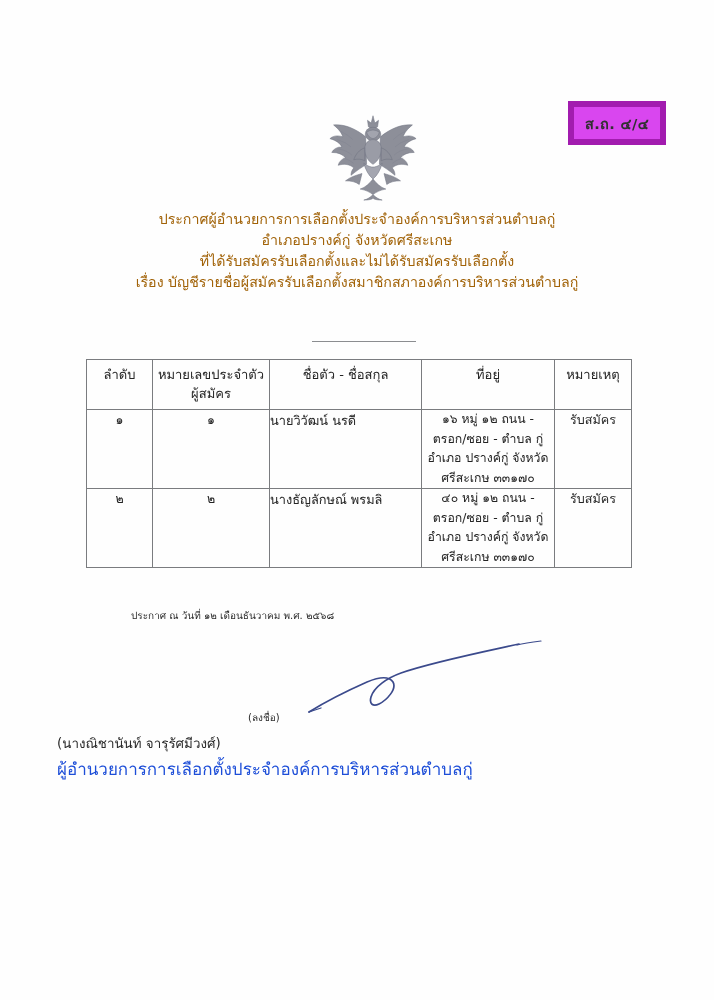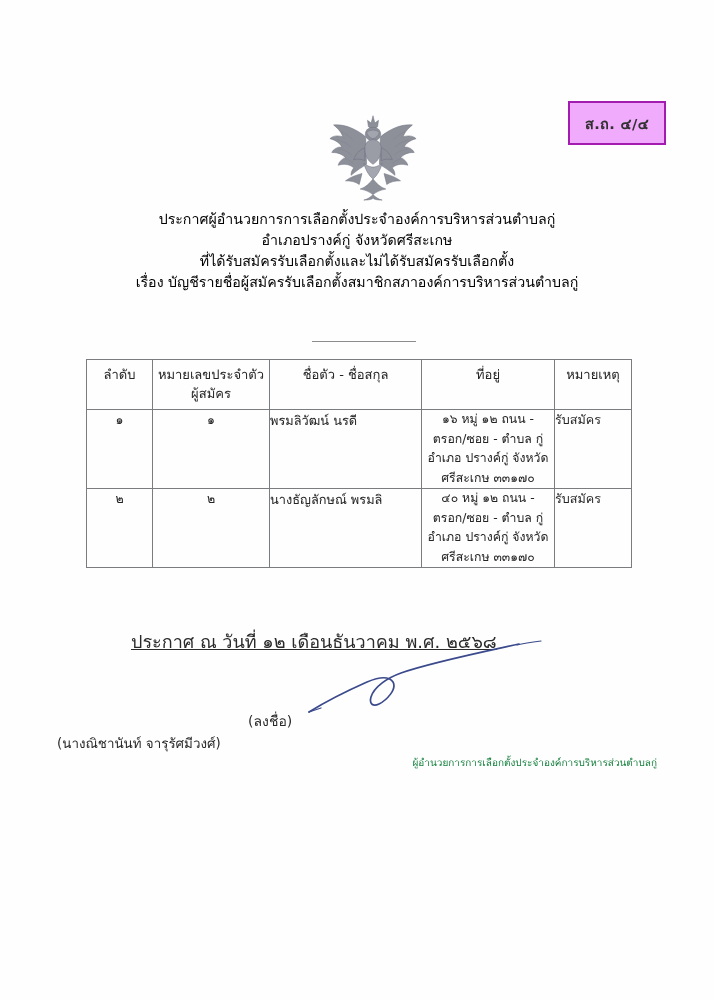--- a/index.html
+++ b/index.html
@@ -25,25 +25,25 @@
     background: #fefefe;
   }
 
   
   .form-code-box {
     position: absolute;
     left: 568px;
     top: 101px;
     width: 98px;
     height: 44px;
-    border: 2px solid #a21caf;
+    border: 6px solid #a21caf;
     display: flex;
     align-items: center;
     justify-content: center;
-    background: #f0abfc;
+    background: #d946ef;
   }
   .form-code-text {
     font-size: 14.5px;
     font-weight: 700;
     letter-spacing: 0.4px;
     color: #303030;
     white-space: nowrap;
   }
 
   
@@ -60,21 +60,21 @@
   .heading {
     position: absolute;
     left: 57px;
     top: 209px;
     width: 600px;
     text-align: center;
   }
   .heading .hline {
     font-size: 14.2px;
     line-height: 21px;
-    color: #000000;
+    color: #a16207;
     white-space: nowrap;
   }
   .heading .hline.l5 { font-size: 13.6px; }
 
   .divider {
     position: absolute;
     left: 312px;
     top: 341px;
     width: 104px;
     border-top: 1px solid #8b8d90;
@@ -123,73 +123,73 @@
     font-size: 12.8px;
     padding: 8px 4px 6px 8px;
   }
   td.c-addr {
     text-align: left;
     font-size: 12.3px;
     line-height: 19.5px;
     padding: 8px 4px 8px 8px;
   }
   td.c-note {
+    text-align: center;
     font-size: 12.6px;
     padding-top: 8px;
   }
   .addr-line { display: block; white-space: nowrap; text-align: center; }
 
   
   .date-line {
     position: absolute;
     left: 131px;
-    top: 627px;
-    font-size: 18px;
+    top: 608px;
+    font-size: 10px;
     color: #2a2a2a;
     white-space: nowrap;
-    text-decoration: underline;
   }
 
   
   .sig-ink {
     position: absolute;
     left: 305px;
     top: 640px;
     width: 245px;
     height: 82px;
     pointer-events: none;
   }
   .sig-ink svg { display: block; width: 100%; height: 100%; }
 
   .sig-label {
     position: absolute;
     left: 248px;
     top: 710px;
-    font-size: 14px;
+    font-size: 10px;
     color: #2a2a2a;
     white-space: nowrap;
   }
   .sig-name {
     position: absolute;
     left: 57px;
     top: 733px;
     width: 600px;
     text-align: left;
     font-size: 13.4px;
     color: #2a2a2a;
     white-space: nowrap;
   }
   .sig-title {
     position: absolute;
     left: 57px;
     top: 755px;
     width: 600px;
-    text-align: right;
-    font-size: 10px;
-    color: #15803d;
+    text-align: left;
+    font-size: 17px;
+    color: #1d4ed8;
     white-space: nowrap;
   }
 </style>
 </head>
 <body>
 
 <div class="page">
 
   <div class="form-code-box">
     <span class="form-code-text">ส.ถ. ๔/๔</span>
@@ -272,21 +272,21 @@
           </th>
           <th>ชื่อตัว - ชื่อสกุล</th>
           <th>ที่อยู่</th>
           <th>หมายเหตุ</th>
         </tr>
       </thead>
       <tbody>
         <tr>
           <td class="c-seq">๑</td>
           <td class="c-num">๑</td>
-          <td class="c-name">พรมลิวัฒน์ นรดี</td>
+          <td class="c-name">นายวิวัฒน์ นรดี</td>
           <td class="c-addr">
             <span class="addr-line">๑๖ หมู่ ๑๒ ถนน -</span>
             <span class="addr-line">ตรอก/ซอย - ตำบล กู่</span>
             <span class="addr-line">อำเภอ ปรางค์กู่ จังหวัด</span>
             <span class="addr-line">ศรีสะเกษ ๓๓๑๗๐</span>
           </td>
           <td class="c-note">รับสมัคร</td>
         </tr>
         <tr>
           <td class="c-seq">๒</td>

